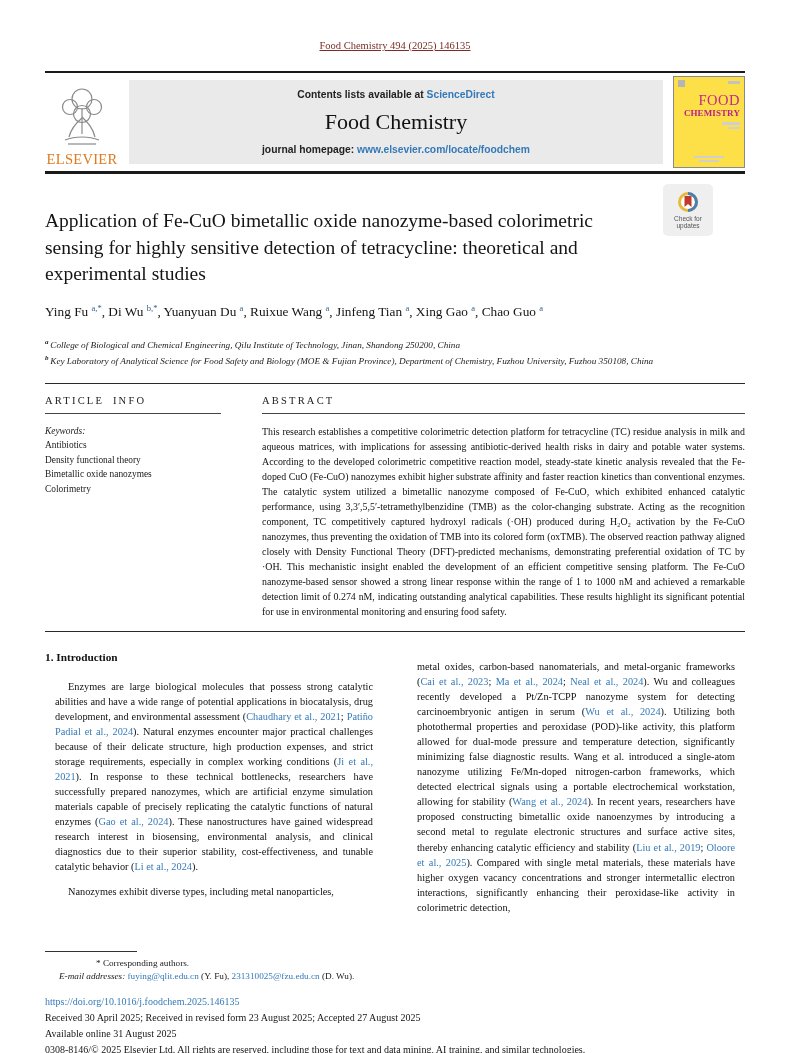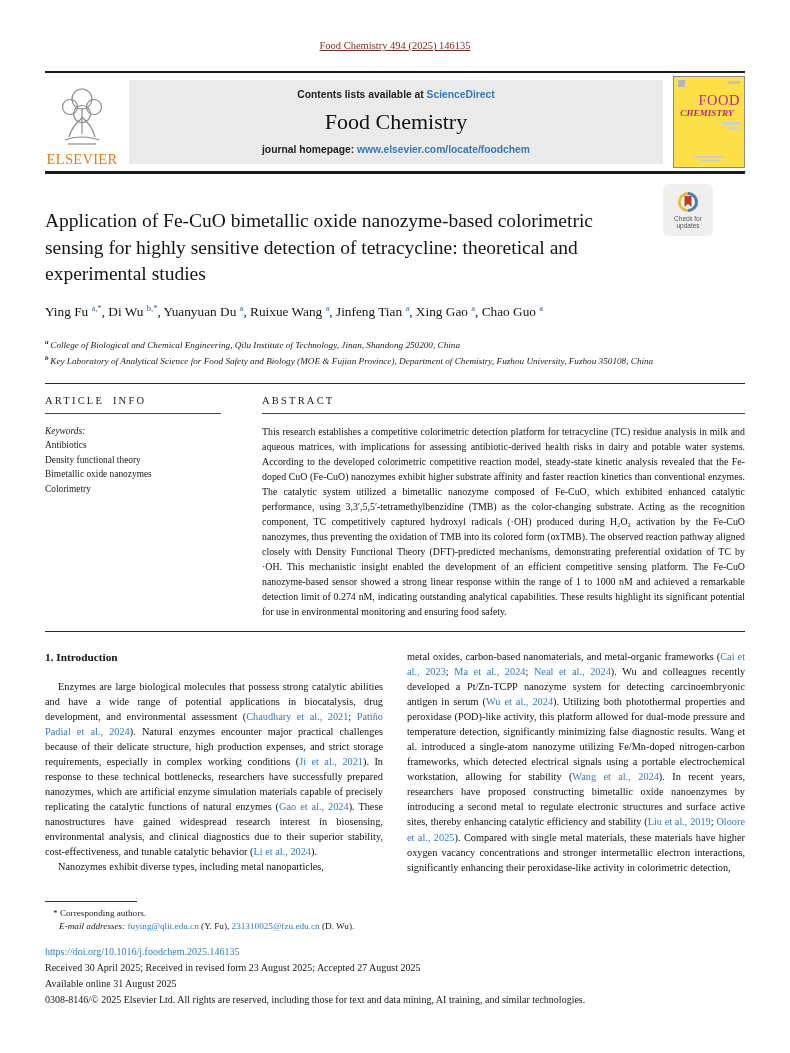--- a/index.html
+++ b/index.html
@@ -12,21 +12,21 @@
   .elsevier{width:74px;height:92px;display:flex;flex-direction:column;align-items:center;justify-content:flex-end;flex:none;}
   .els-word{font-size:14.5px;color:#e07a1c;letter-spacing:.3px;margin-top:1px;}
   .head-gray{flex:1;background:#eaeaea;height:84px;margin:0 10px;display:flex;flex-direction:column;align-items:center;justify-content:space-between;padding:9px 0;box-sizing:border-box;}
   .contents-line,.homepage-line{font-family:"Liberation Sans",sans-serif;font-size:10.3px;font-weight:700;color:#222;}
   .jtitle{font-size:22px;color:#111;}
   .cover{width:72px;height:92px;border:1px solid #8a8a8a;background:#fde047;box-sizing:border-box;position:relative;overflow:hidden;flex:none;}
   .cv-top{display:flex;justify-content:space-between;padding:3px 4px 0 4px;}
   .cv-sq{width:7px;height:7px;background:#b5b5b5;}
   .cv-bar{width:12px;height:3px;background:#c2c2c2;margin-top:1px;}
   .cv-food{color:#c2268f;font-size:14.5px;letter-spacing:.5px;text-align:right;padding:6px 4px 0 0;font-weight:400;line-height:1;}
-  .cv-chem{color:#b91f8a;font-weight:700;font-size:9px;text-align:center;padding:1px 4px 0 0;letter-spacing:.1px;line-height:1.1;font-style:italic;}
+  .cv-chem{color:#b91f8a;font-weight:700;font-size:9px;text-align:right;padding:1px 4px 0 0;letter-spacing:.1px;line-height:1.1;}
   .cv-ed{height:2.5px;width:18px;background:#cfcfcf;margin:4px 4px 0 auto;}
   .cv-ed2{height:2.5px;width:12px;background:#cfcfcf;margin:2px 4px 0 auto;}
   .cv-foot{position:absolute;bottom:5px;left:0;right:0;display:flex;flex-direction:column;align-items:center;gap:2px;}
   .cv-fl{height:2px;width:30px;background:#cfcfcf;}
   .cv-fl2{height:2px;width:20px;background:#cfcfcf;}
 
   
   .title-row{position:relative;margin-top:34px;}
   h1{font-size:19.5px;font-weight:400;margin:0;width:600px;line-height:1.36;color:#141414;}
   .check-badge{position:absolute;top:-24px;right:32px;width:50px;height:52px;background:#efefef;border-radius:5px;display:flex;flex-direction:column;align-items:center;justify-content:center;gap:2px;cursor:pointer;}
@@ -48,28 +48,28 @@
   .sec-rule.short{width:176px;}
   .kw-label{font-style:italic;font-size:9.4px;line-height:1.55;}
   .kw{font-size:9.4px;line-height:1.55;}
   .abstract-text{font-size:9.9px;text-align:justify;line-height:1.52;color:#101010;}
   .section-bottom-rule{border:none;border-top:1.3px solid #2a2a2a;margin:12px 0 0 0;}
 
   
   .body-cols{display:flex;gap:24px;margin-top:17px;}
   .col{flex:1;font-size:10.3px;text-align:justify;line-height:1.46;color:#101010;}
   h2{font-size:11.3px;margin:0 0 13px 0;font-weight:700;color:#111;}
-  p.para{margin:0;}
+  p.para{margin:10px;}
   p.indent{text-indent:13px;}
   .link{color:#3579b8;}
 
   
   .footnote{margin-top:26px;font-size:9.2px;line-height:1.5;}
   .fn-rule{width:92px;border:none;border-top:1px solid #333;margin:0 0 5px 0;}
-  .fn-line1{padding-left:8px;}
+  .fn-line1{padding-left:8px;margin-left:43px;}
   .fn-line2{padding-left:14px;}
   .footer{margin-top:10px;font-size:10px;line-height:1.6;color:#151515;}
 </style>
 </head>
 <body>
 
 <div class="page">
 
   <div class="journal-ref">Food Chemistry 494 (2025) 146135</div>
 

